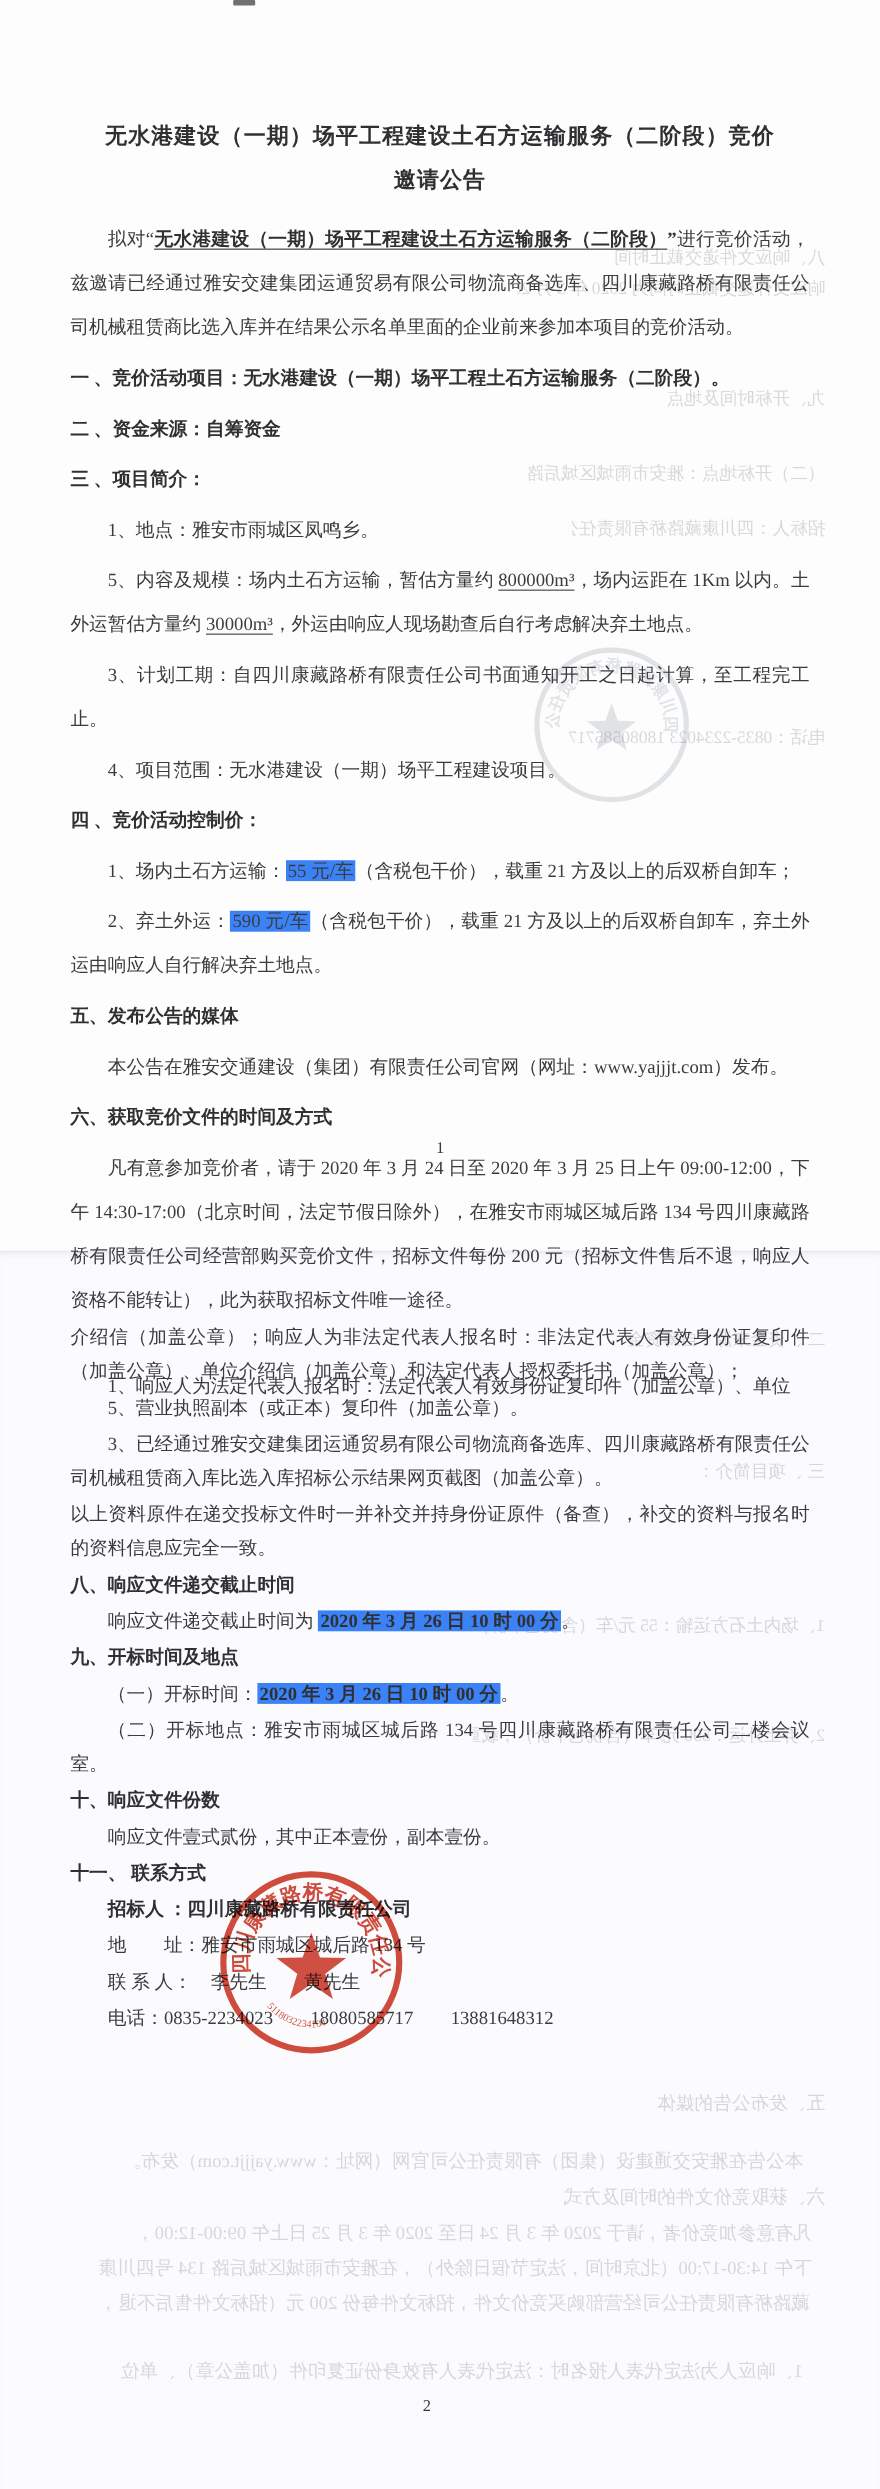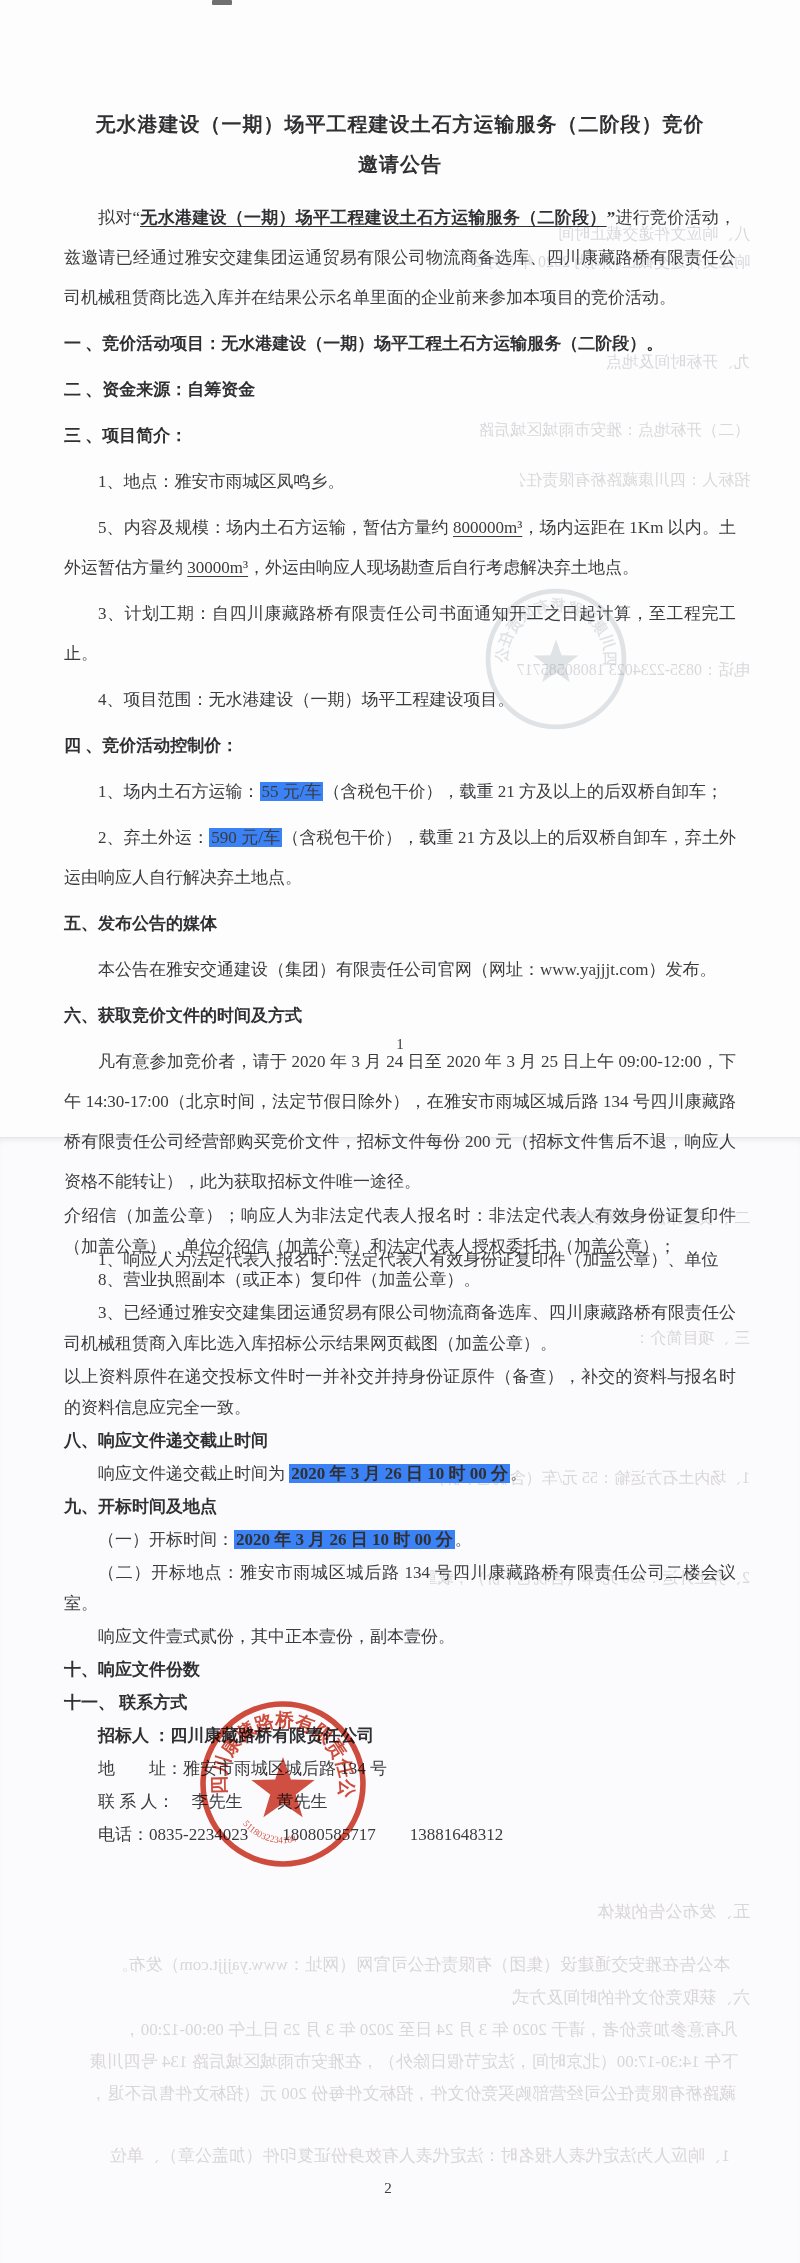--- a/index.html
+++ b/index.html
@@ -119,30 +119,30 @@
       <text font-size="20" fill="#cb3322" font-weight="bold" opacity="0.95">
         <textPath href="#redArcTop" startOffset="0">四川康藏路桥有限责任公司</textPath>
       </text>
       <text font-size="10" fill="#cb3322" opacity="0.9">
         <textPath href="#redArcBottom" startOffset="6">5118032234104</textPath>
       </text>
     </svg>
 
     <div class="page-body">
         <div class="blk cont"><span>介绍信（加盖公章）；响应人为非法定代表人报名时：非法定代表人有效身份证复印件（加盖公章）、单位介绍信（加盖公章）和法定代表人授权委托书（加盖公章）；</span></div>
-        <div class="blk item"><span>8、营业执照副本（或正本）复印件（加盖公章）。</span></div>
+        <div class="blk item"><span>5、营业执照副本（或正本）复印件（加盖公章）。</span></div>
         <div class="blk item"><span>3、已经通过雅安交建集团运通贸易有限公司物流商备选库、四川康藏路桥有限责任公司机械租赁商入库比选入库招标公示结果网页截图（加盖公章）。</span></div>
         <div class="blk cont"><span>以上资料原件在递交投标文件时一并补交并持身份证原件（备查），补交的资料与报名时的资料信息应完全一致。</span></div>
         <div class="blk header"><span class="b">八、响应文件递交截止时间</span></div>
         <div class="blk item"><span>响应文件递交截止时间为 </span><span class="b hl">2020 年 3 月 26 日 10 时 00 分</span><span>。</span></div>
         <div class="blk header"><span class="b">九、开标时间及地点</span></div>
         <div class="blk item"><span>（一）开标时间：</span><span class="b hl">2020 年 3 月 26 日 10 时 00 分</span><span>。</span></div>
         <div class="blk item"><span>（二）开标地点：雅安市雨城区城后路 134 号四川康藏路桥有限责任公司二楼会议室。</span></div>
+        <div class="blk header"><span class="b">十、响应文件份数</span></div>
         <div class="blk item"><span>响应文件壹式贰份，其中正本壹份，副本壹份。</span></div>
-        <div class="blk header"><span class="b">十、响应文件份数</span></div>
         <div class="blk header"><span class="b">十一、 联系方式</span></div>
         <div class="blk item"><span class="b">招标人 ：四川康藏路桥有限责任公司</span></div>
         <div class="blk item"><span>地　　址：雅安市雨城区城后路 134 号</span></div>
         <div class="blk item"><span>联 系 人：　李先生　　黄先生</span></div>
         <div class="blk item"><span>电话：0835-2234023　　18080585717　　13881648312</span></div>
       </div>
     <div class="page-number">2</div>
   </div>
 
 </div>

